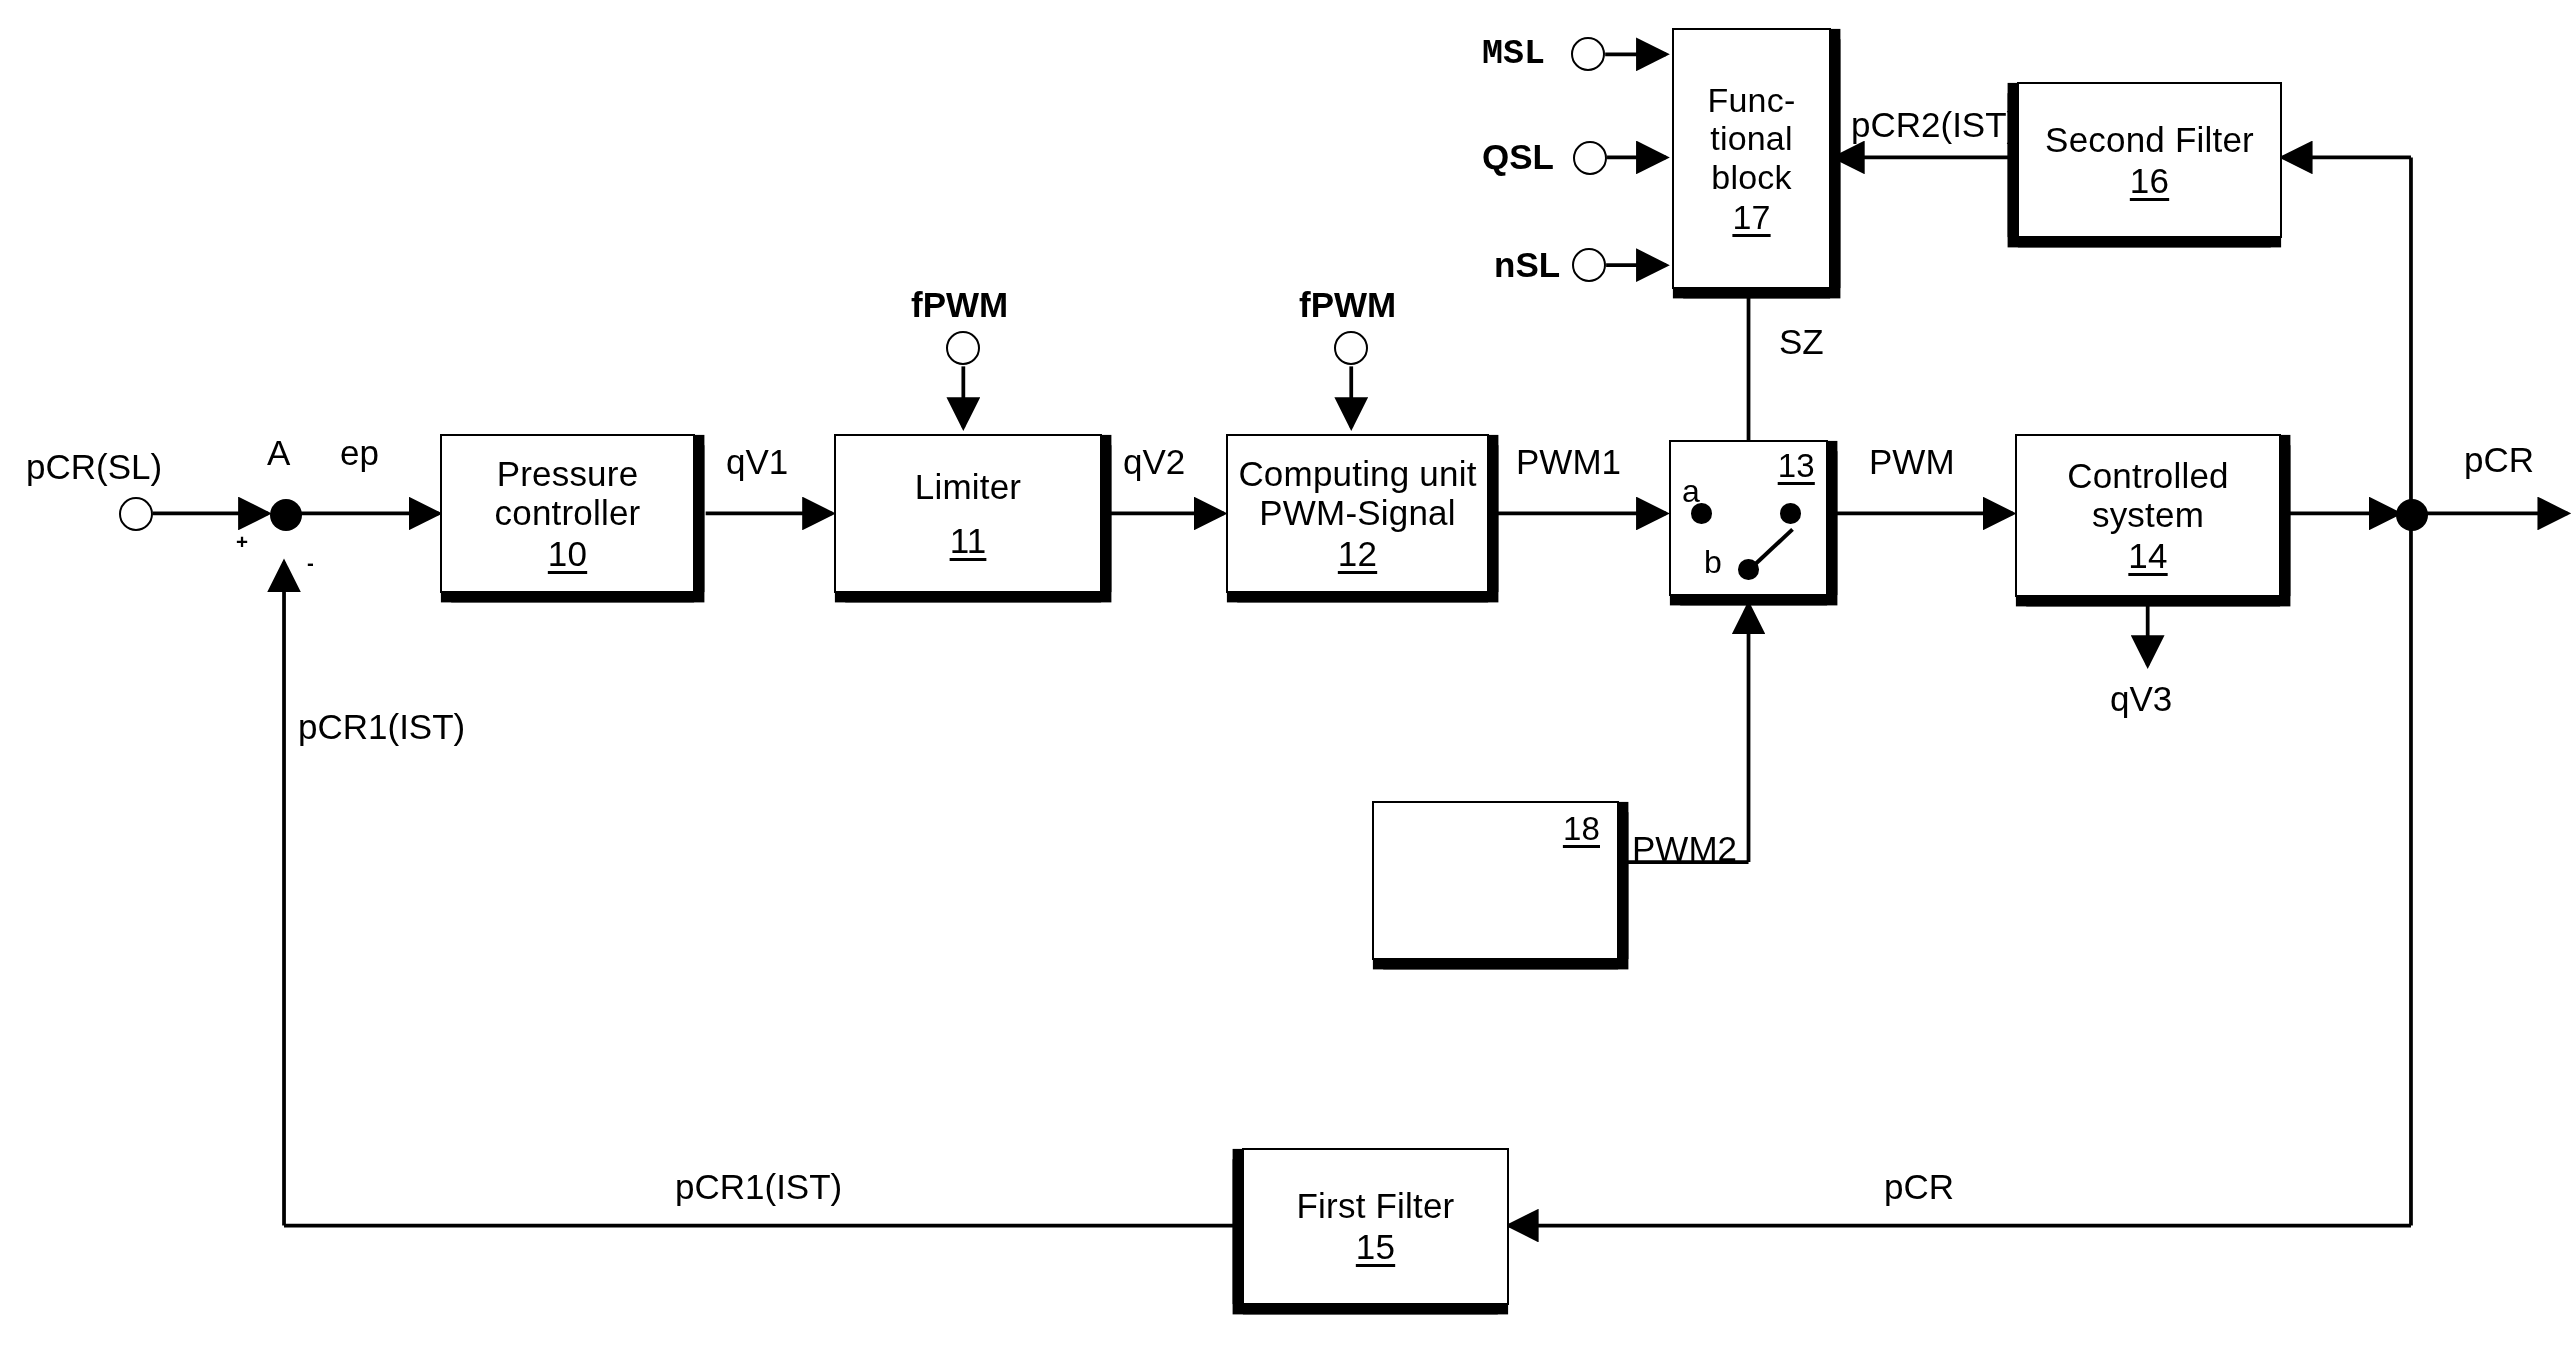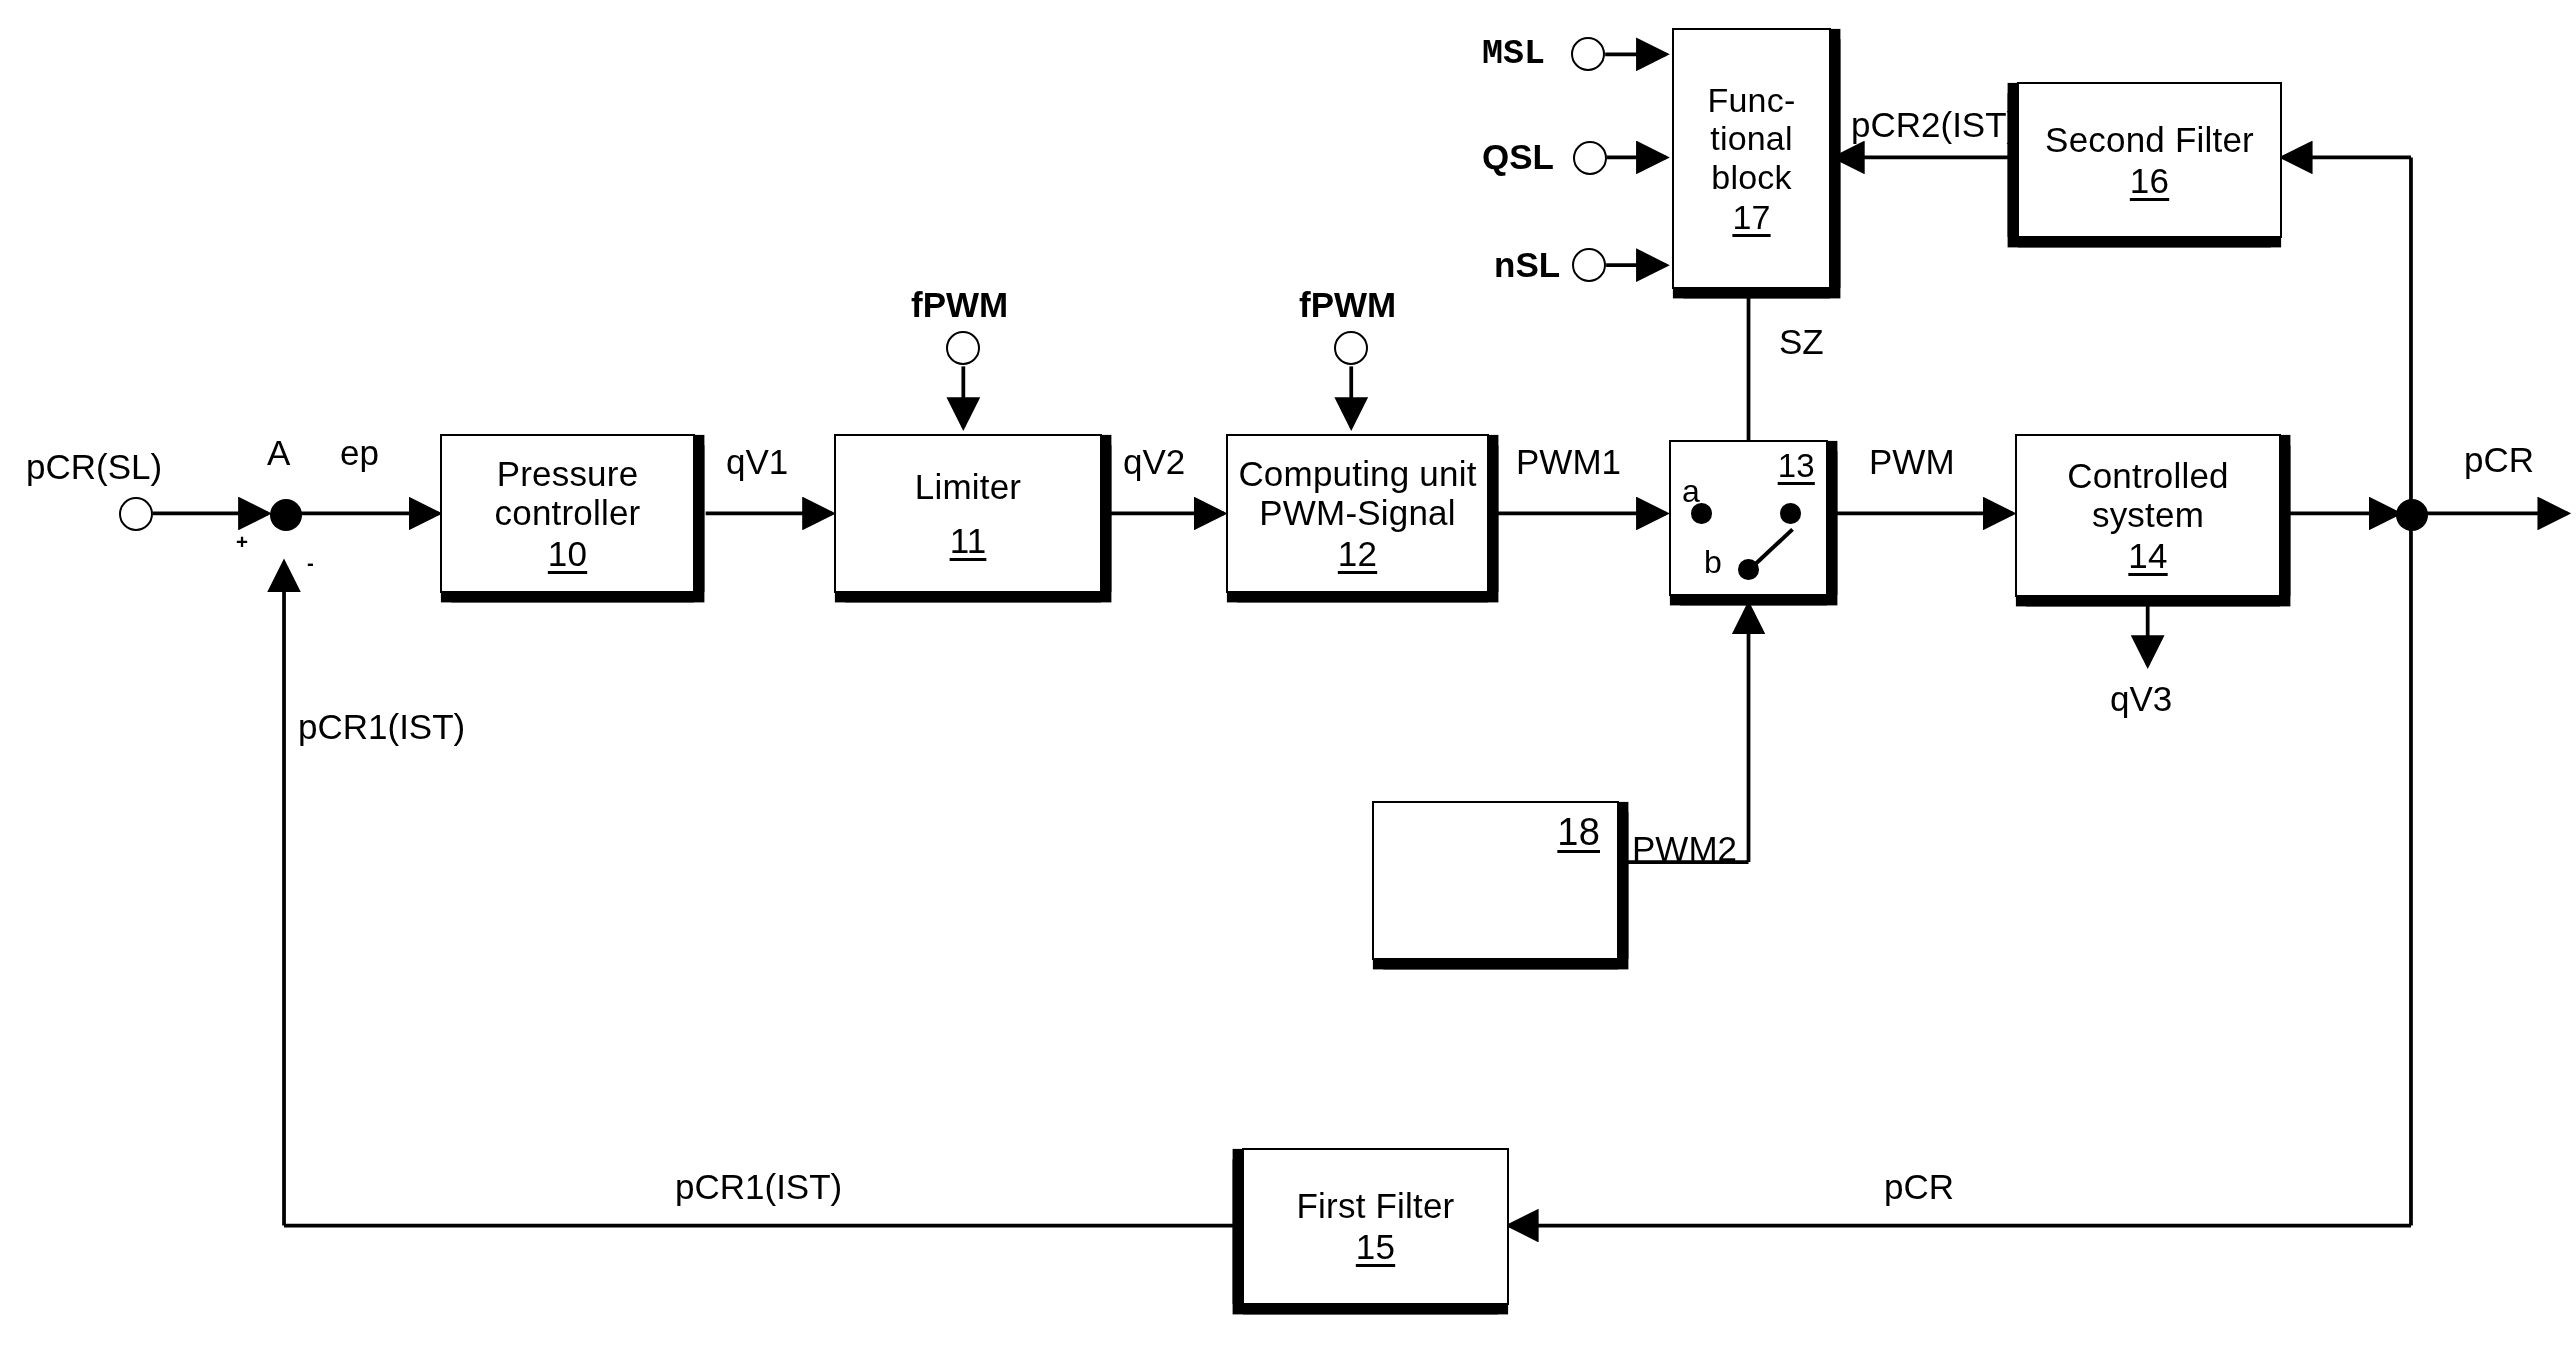--- a/index.html
+++ b/index.html
@@ -206,21 +206,21 @@
   </div>
 
   <div class="blk sh-rb" style="left:1672px; top:28px; width:159px; height:261px; font-size:34px;">
     <div class="ttl">Func-
 tional
 block</div>
     <div class="num">17</div>
   </div>
 
   <div class="blk sh-rb" style="left:1372px; top:801px; width:247px; height:159px; justify-content:flex-start;">
-    <div class="num" style="align-self:flex-end; margin:7.5px 17px 0 0; font-size:38px;">18</div>
+    <div class="num" style="align-self:flex-end; margin:7.5px 17px 0 0; font-size:33px;">18</div>
   </div>
 
   <div class="term" style="left:119px; top:497px; width:34px; height:34px;"></div>
   <div class="term" style="left:946px; top:331px; width:34px; height:34px;"></div>
   <div class="term" style="left:1334px; top:331px; width:34px; height:34px;"></div>
   <div class="term" style="left:1571px; top:37px; width:34px; height:34px;"></div>
   <div class="term" style="left:1573px; top:141px; width:34px; height:34px;"></div>
   <div class="term" style="left:1572px; top:248px; width:34px; height:34px;"></div>
 
   <div class="dot" style="left:270px; top:499px; width:32px; height:32px;"></div>

